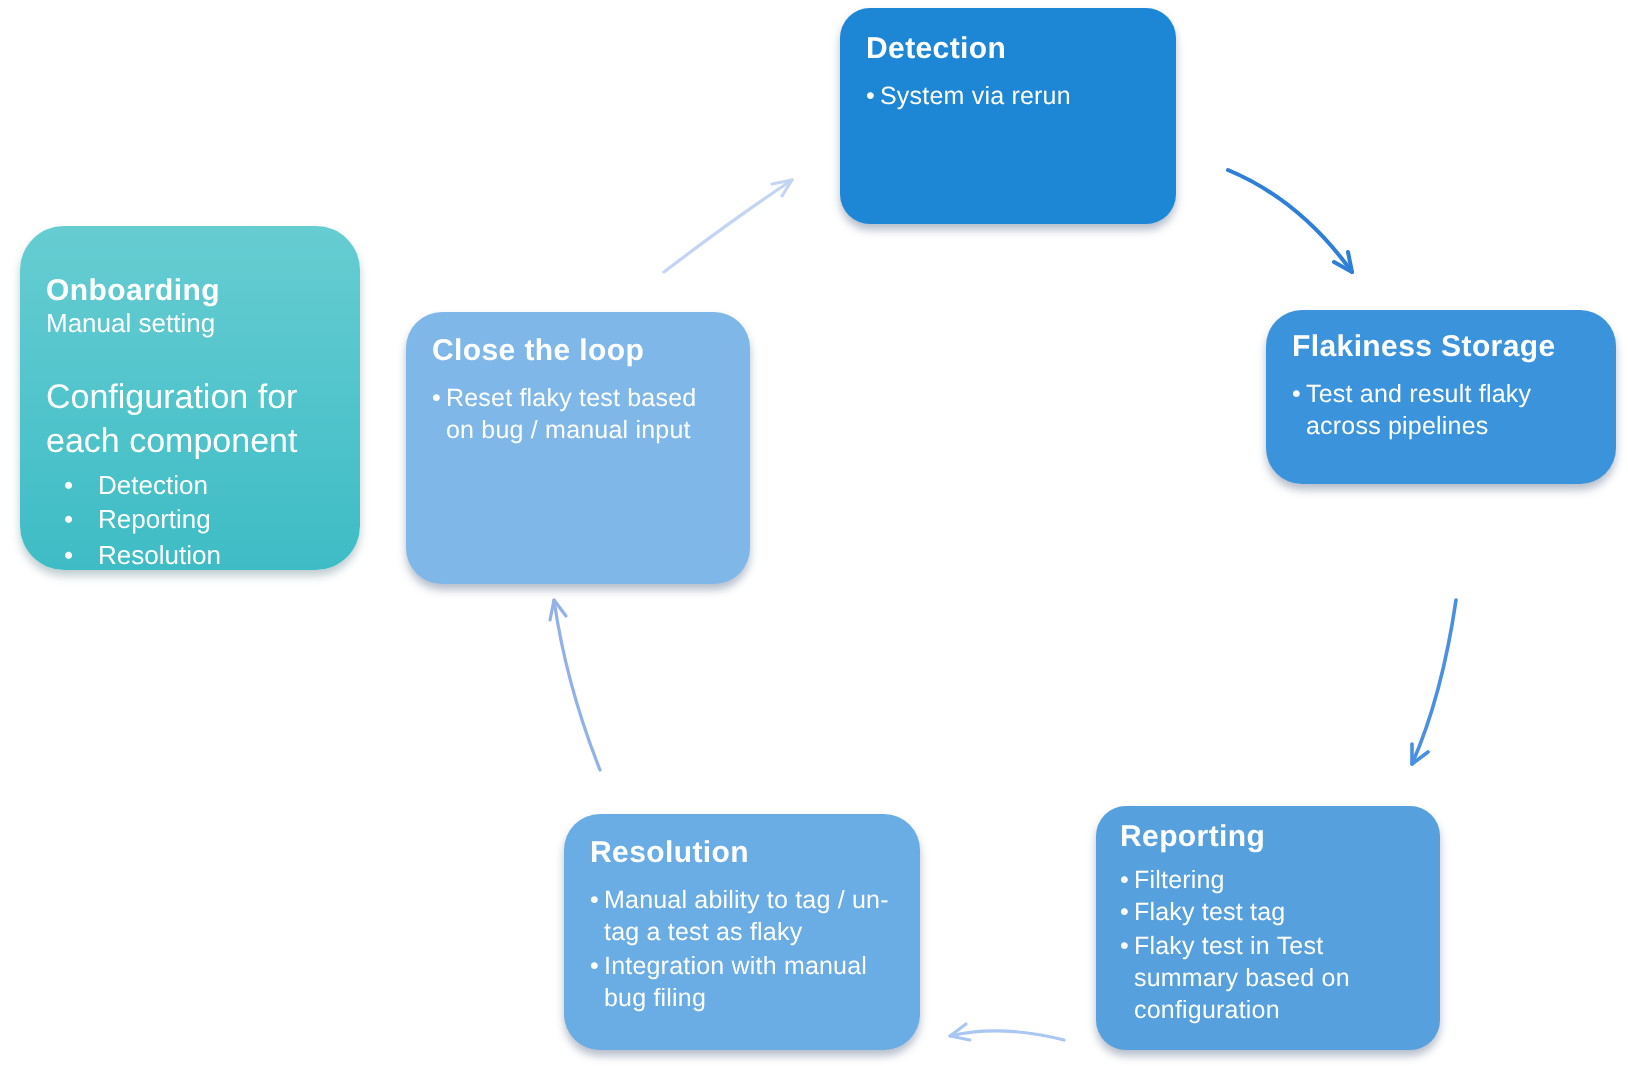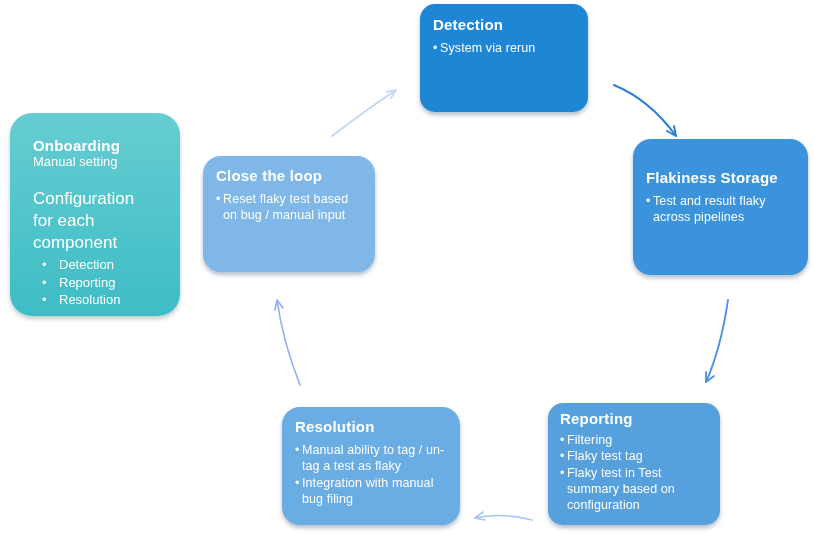--- a/index.html
+++ b/index.html
@@ -34,35 +34,35 @@
     text-indent: -7px;
   }
   .node li::before {
     content: "\2022";
     display: inline-block;
     width: 7px;
     text-indent: 0;
   }
 
   .pos-detection       { left: 420px; top: 4px;   width: 168px; height: 108px; border-radius: 15px; }
-  .pos-storage         { left: 633px; top: 139px; width: 175px; height: 136px; padding-top: 30px; }
+  .pos-storage         { left: 633px; top: 155px; width: 175px; height: 87px; padding-top: 10px; }
   .pos-reporting       { left: 548px; top: 403px; width: 172px; height: 122px; padding: 7px 12px 10px; border-radius: 15px; }
   .pos-reporting h2    { margin-bottom: 5px; }
   .pos-resolution      { left: 282px; top: 407px; width: 178px; height: 118px; padding-top: 11px; }
-  .pos-closeloop       { left: 203px; top: 156px; width: 172px; height: 116px; padding-top: 11px; }
+  .pos-closeloop       { left: 203px; top: 156px; width: 172px; height: 136px; padding-top: 11px; }
 
   .node-onboarding {
     position: absolute;
     left: 10px; top: 113px;
-    width: 170px; height: 203px;
+    width: 170px; height: 172px;
     border-radius: 22px;
     color: #ffffff;
     background: linear-gradient(180deg, var(--grad-top, #66CDD2), var(--grad-bottom, #3EBCC5));
     box-shadow: 0 3px 4px rgba(45, 90, 100, 0.3);
-    padding: 24px 23px 12px;
+    padding: 24px 13px 12px;
   }
   .node-onboarding h2 { font-size: 15px; font-weight: bold; letter-spacing: 0.2px; }
   .node-onboarding .subtitle { font-size: 13px; line-height: 1.3; margin-bottom: 17px; }
   .node-onboarding .description { font-size: 17px; line-height: 1.3; }
   .node-onboarding ul { list-style: none; margin-top: 2px; }
   .node-onboarding li {
     font-size: 13px;
     line-height: 1.34;
     padding-left: 26px;
     text-indent: -26px;

